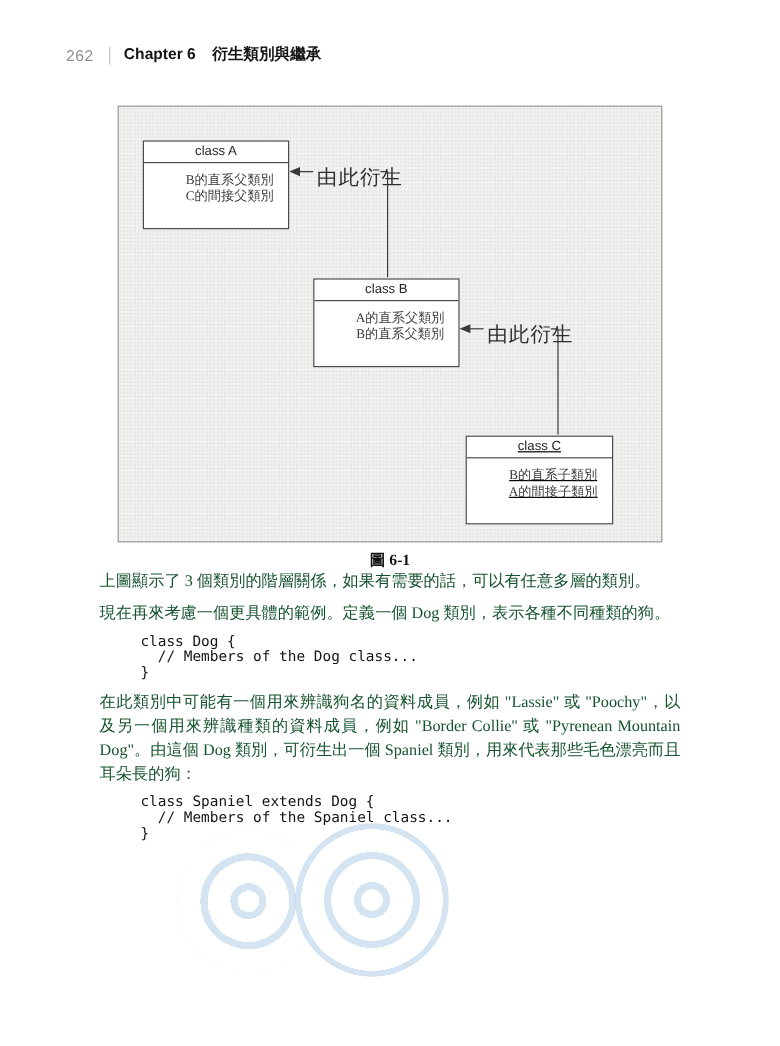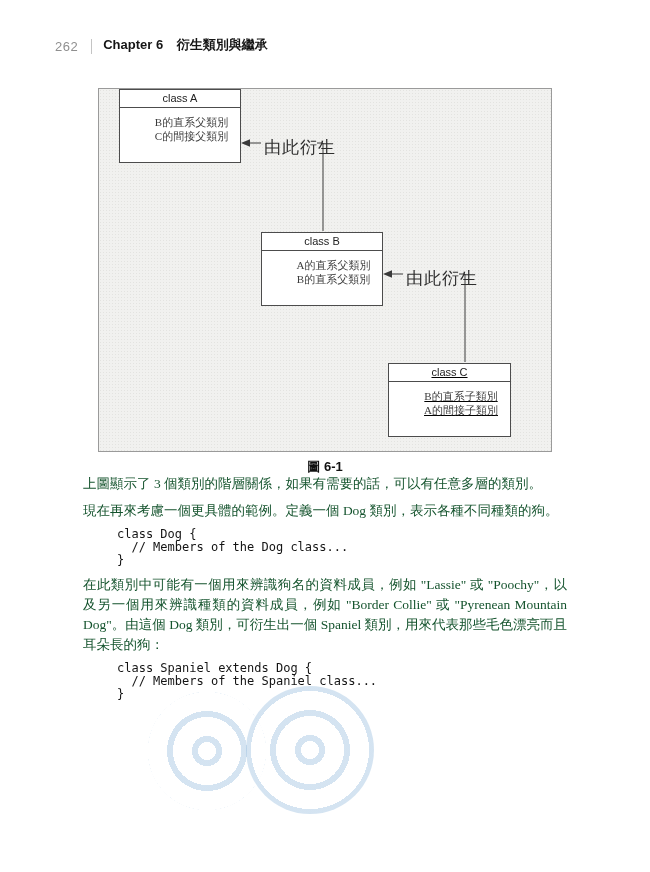--- a/index.html
+++ b/index.html
@@ -41,35 +41,35 @@
   .class-box .cb-title {
     height: 18px; line-height: 17px; text-align: center;
     border-bottom: 1px solid #4c4c4c;
     font-family: "Liberation Sans", "DejaVu Sans", sans-serif;
     font-size: 11px; color: #222;
   }
   .class-box .cb-body {
     padding-top: 7px; text-align: center;
     font-size: 11px; line-height: 14px; color: #3c3c3c; padding-left: 23px;
   }
-  .box-a { left: 20px;  top: 0; }
+  .box-a { left: 20px;  top: 28px; }
   .box-b { left: 162px; top: 143px; }
   .box-c { left: 289px; top: 274px; width: 123px; text-decoration: underline; }
   .derive-label {
     position: absolute;
     font-size: 17px; color: #2e2e2e; letter-spacing: 1px;
     font-family: Liberation Sans, sans-serif;
   }
   .label-1 { left: 165px; top: 47px; }
   .label-2 { left: 307px; top: 178px; }
 
   .figure-caption {
     position: absolute; left: 98px; top: 458px; width: 454px;
     text-align: center; font-weight: bold; font-size: 13px; color: #111;
-    font-family: Liberation Sans, sans-serif;
+    font-family: Liberation Serif, serif;
   }
 
   
   .watermark { position: absolute; left: 0; top: 0; width: 650px; height: 872px; z-index: 0; pointer-events: none; }
   .wm-rings {
     position: absolute; border-radius: 50%;
     background: repeating-radial-gradient(circle at center,
       rgba(130,175,215,0) 0 9px,
       rgba(130,175,215,0.34) 9px 15px,
       rgba(130,175,215,0) 15px 25px);

